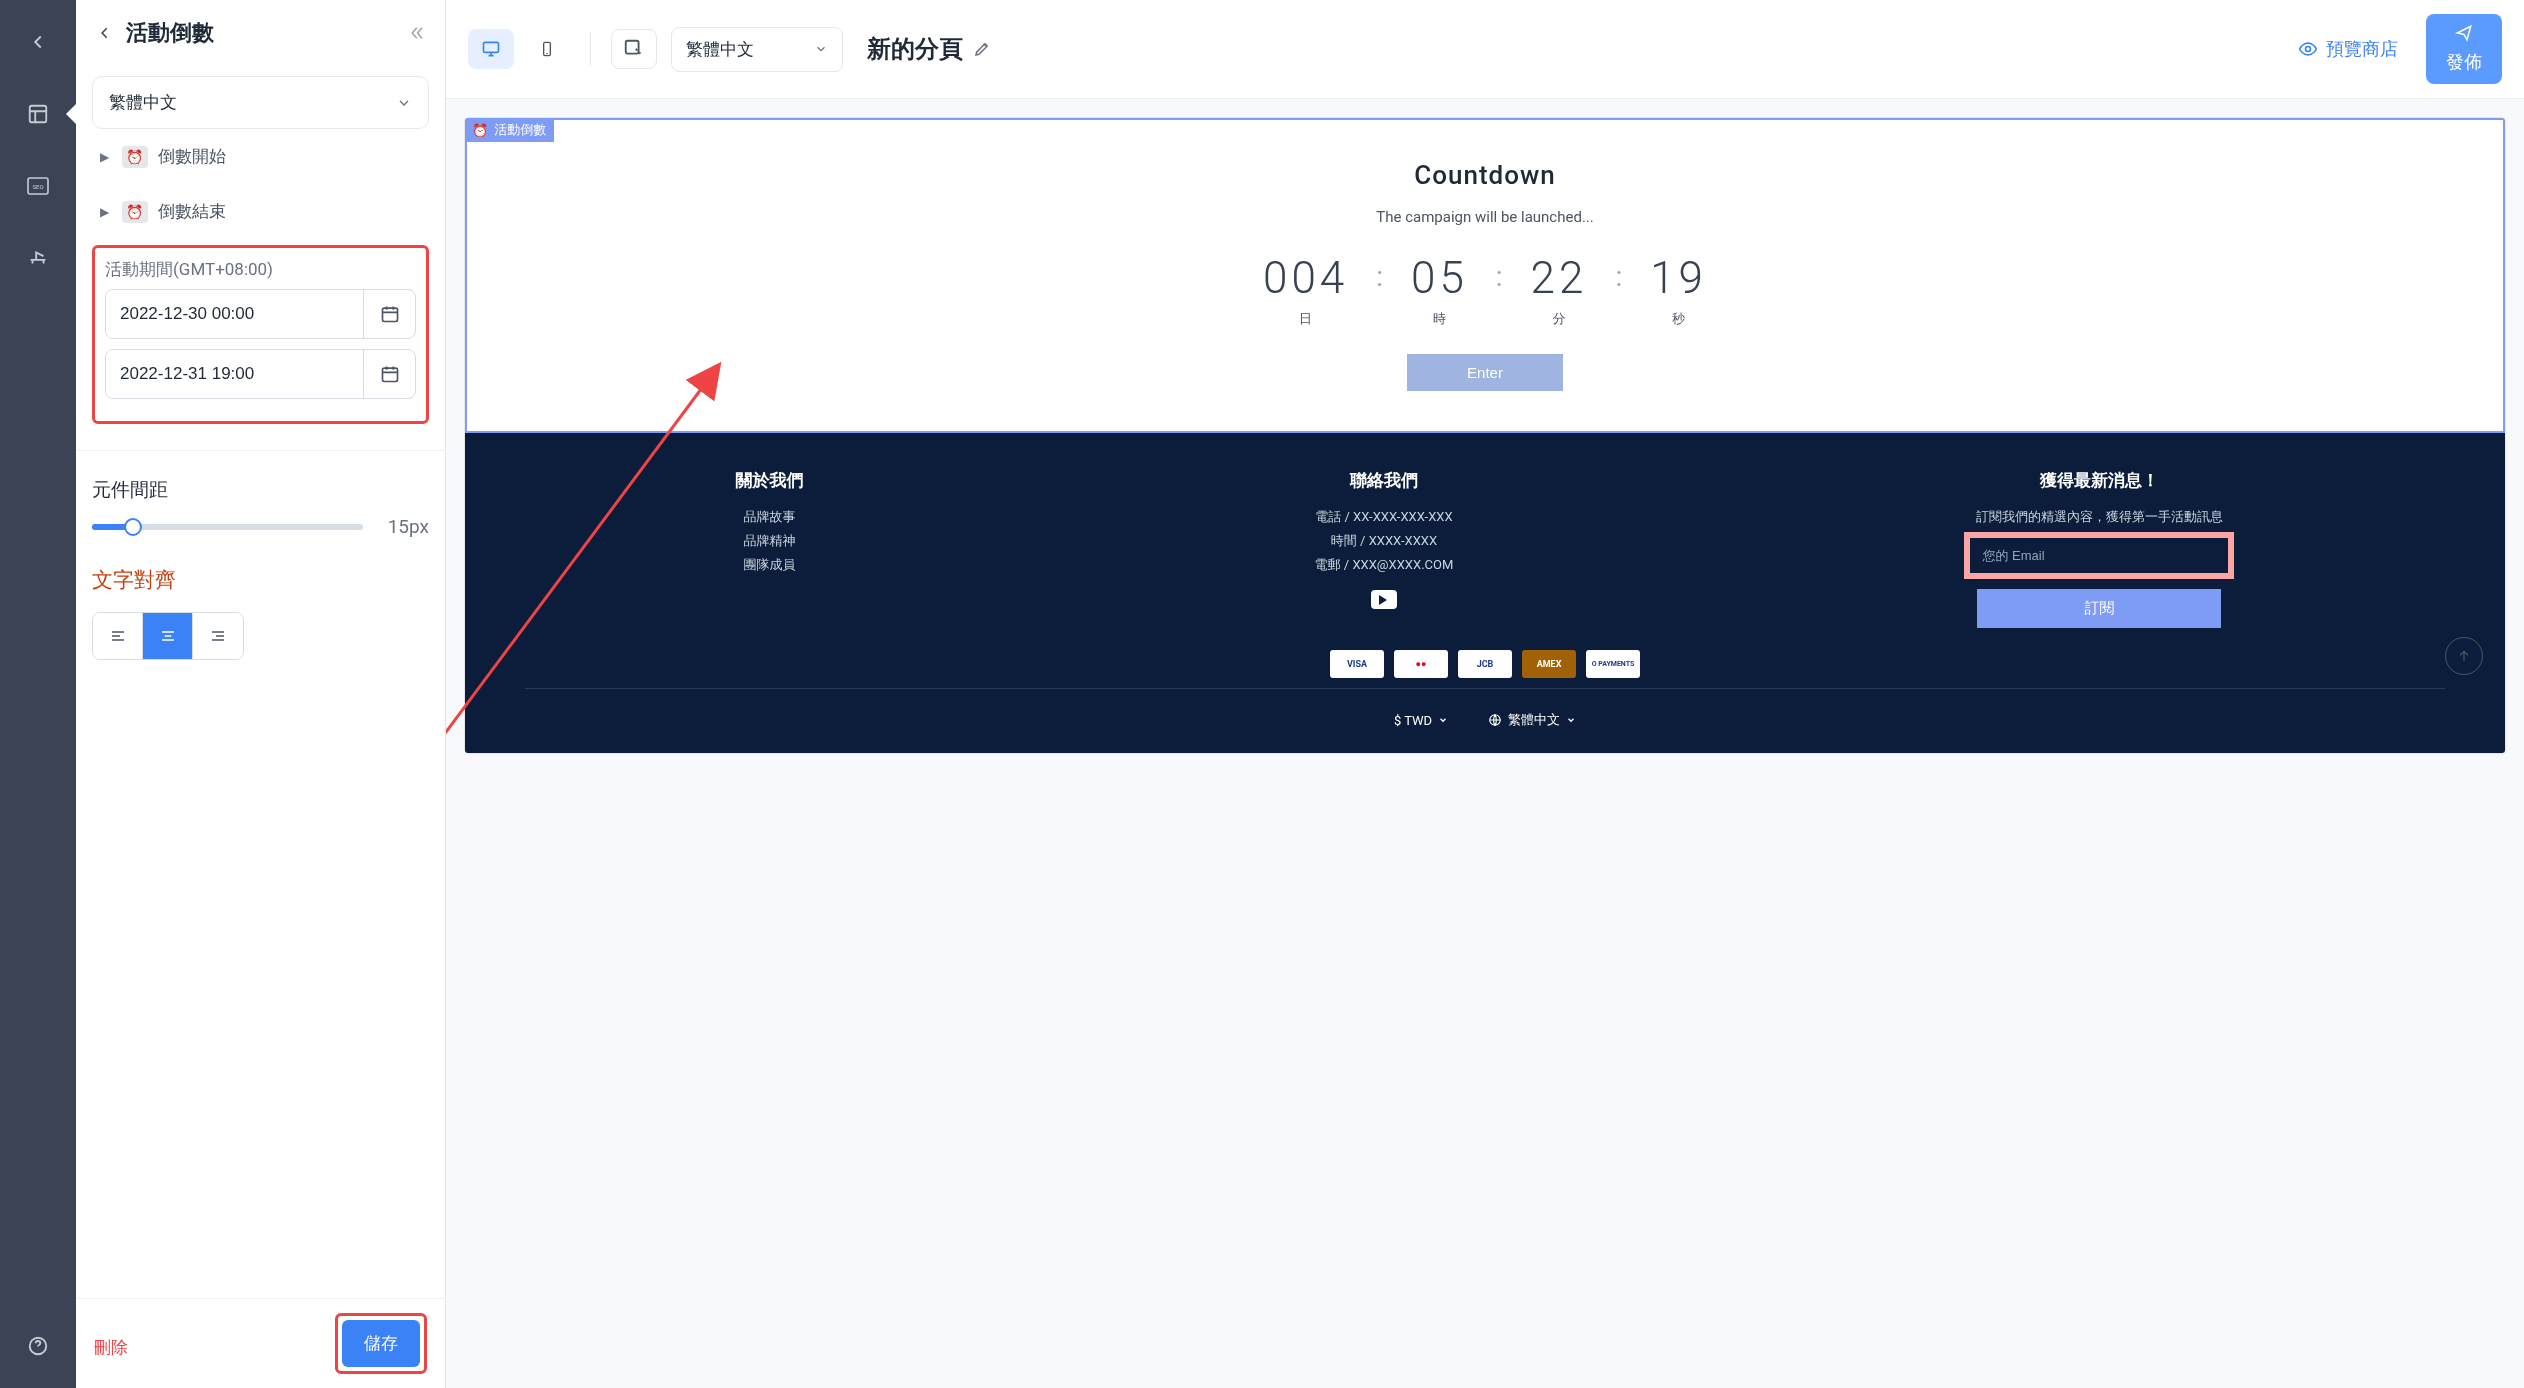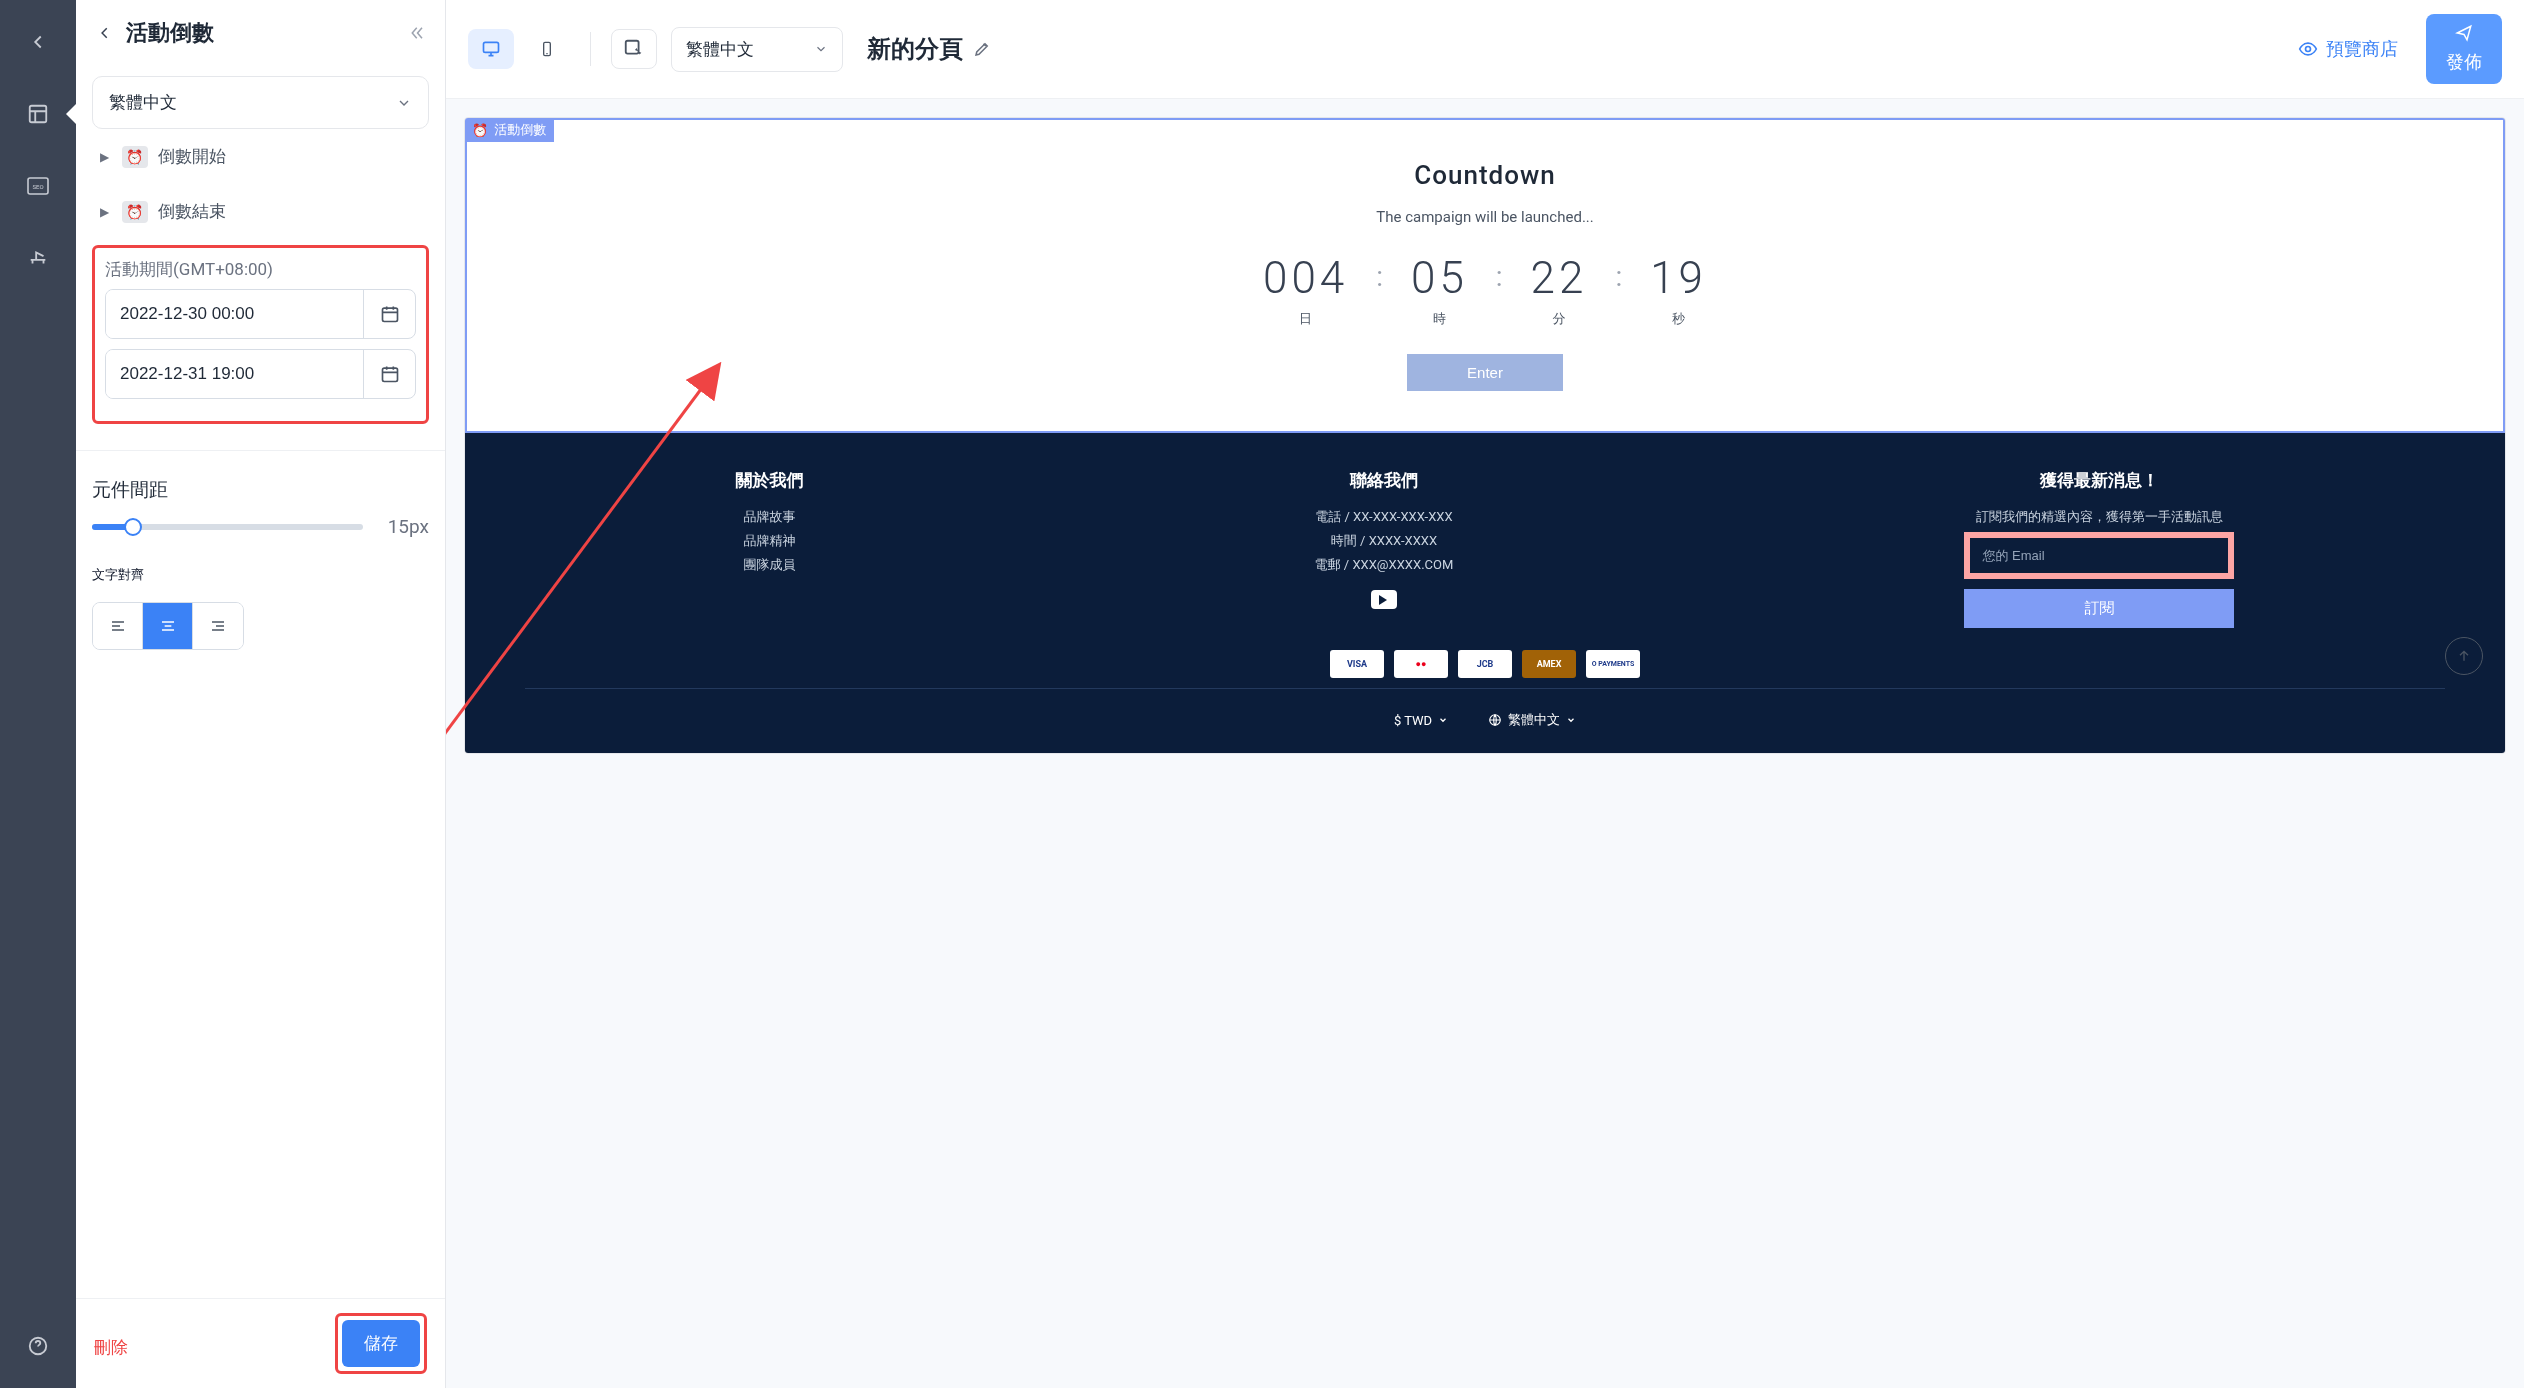--- a/index.html
+++ b/index.html
@@ -107,21 +107,21 @@
   .cd-enter{ margin-top:26px; background:#9fb4e0; color:#fff; border:none; padding:10px 60px; font-size:15px; cursor:pointer;}
 
   .footer{
     background:#0b1d3a; color:#fff; padding:36px 30px 24px 30px;
   }
   .f-cols{ display:flex; justify-content:space-around; gap:30px; text-align:center;}
   .f-col h3{ font-size:17px; font-weight:700; margin-bottom:16px;}
   .f-col .line{ font-size:13px; color:#cbd5e1; margin-bottom:6px;}
   .sub-input{ width:270px; border:6px solid #fca5a5; background:transparent; padding:10px 12px; color:#fff; font-size:13px;}
   .sub-input::placeholder{ color:#94a3b8;}
-  .sub-btn{ width:270px; background:#7f9cf5; color:#fff; border:none; padding:10px 0; font-size:15px; margin-top:10px; cursor:pointer;}
+  .sub-btn{ width:244px; background:#7f9cf5; color:#fff; border:none; padding:10px 0; font-size:15px; margin-top:10px; cursor:pointer;}
   .yt{ width:26px; height:19px; background:#fff; border-radius:4px; display:inline-flex; align-items:center; justify-content:center; margin-top:10px;}
   .yt::after{ content:""; border:5px solid transparent; border-left:8px solid #0b1d3a; margin-left:3px;}
 
   .pay-row{ display:flex; justify-content:center; gap:10px; margin:22px 0 10px 0;}
   .pay{ width:54px; height:28px; background:#fff; border-radius:3px; display:flex; align-items:center; justify-content:center; font-size:9px; font-weight:700; color:#1e3a8a;}
   .f-hr{ height:1px; background:#23395d; margin:8px 30px;}
   .f-bottom{ display:flex; justify-content:center; gap:40px; padding:14px 0 0 0; font-size:13px; color:#fff;}
   .f-bottom .sel{ display:flex; align-items:center; gap:6px; cursor:pointer;}
 
   .scroll-top{ position:absolute; right:22px; bottom:78px; width:38px; height:38px; border:1px solid #4b5563; border-radius:50%; display:flex; align-items:center; justify-content:center; color:#4b5563; background:transparent; cursor:pointer;}
@@ -226,21 +226,21 @@
       <div class="slider-row">
         <div class="slider">
           <div class="fill" style="width:15%"></div>
           <div class="thumb" style="left:15%"></div>
         </div>
         <div class="slider-val">15px</div>
       </div>
     </div>
 
     <div class="align-block">
-      <div class="field-label" style="font-size:13px;color:#0f172a">文字對齊</div>
+      <div class="field-label" style="font-size:21px;color:#c2410c">文字對齊</div>
       <div class="seg">
         <button>
           <svg width="20" height="16" viewBox="0 0 24 24" fill="none" stroke="currentColor" stroke-width="2">
               <path d="M3 6h18M3 12h12M3 18h18"></path>
             </svg>
         </button>
         <button class="active">
           <svg width="20" height="16" viewBox="0 0 24 24" fill="none" stroke="currentColor" stroke-width="2">
               <path d="M3 6h18M7 12h10M3 18h18"></path>
             </svg>

